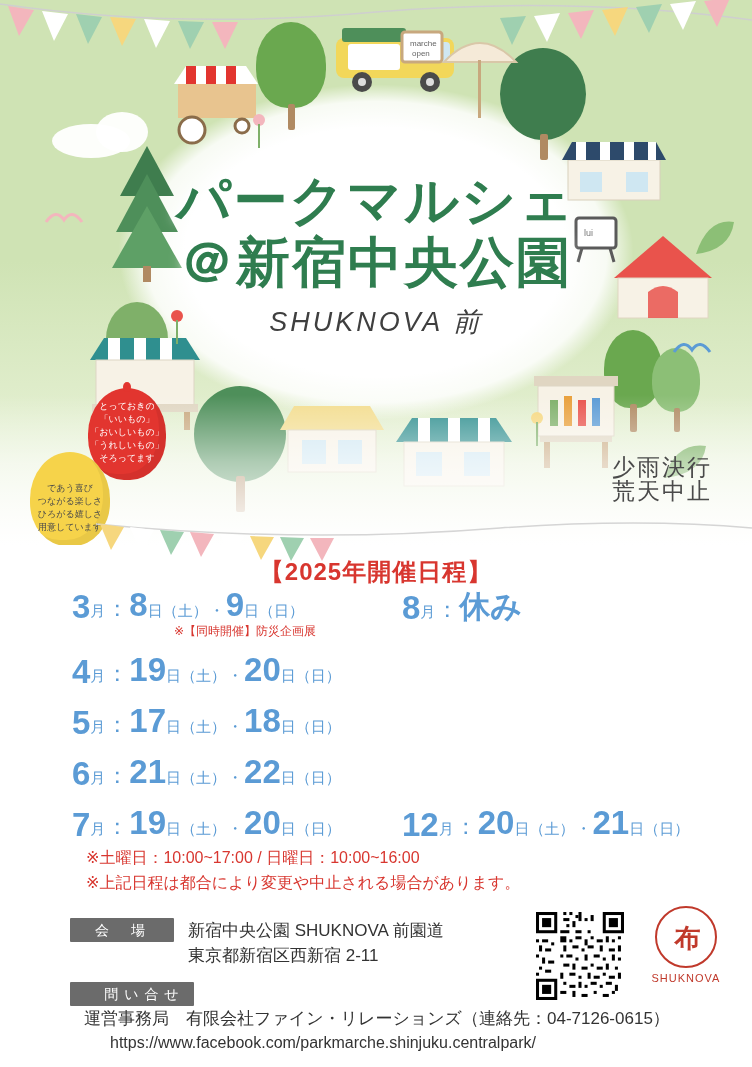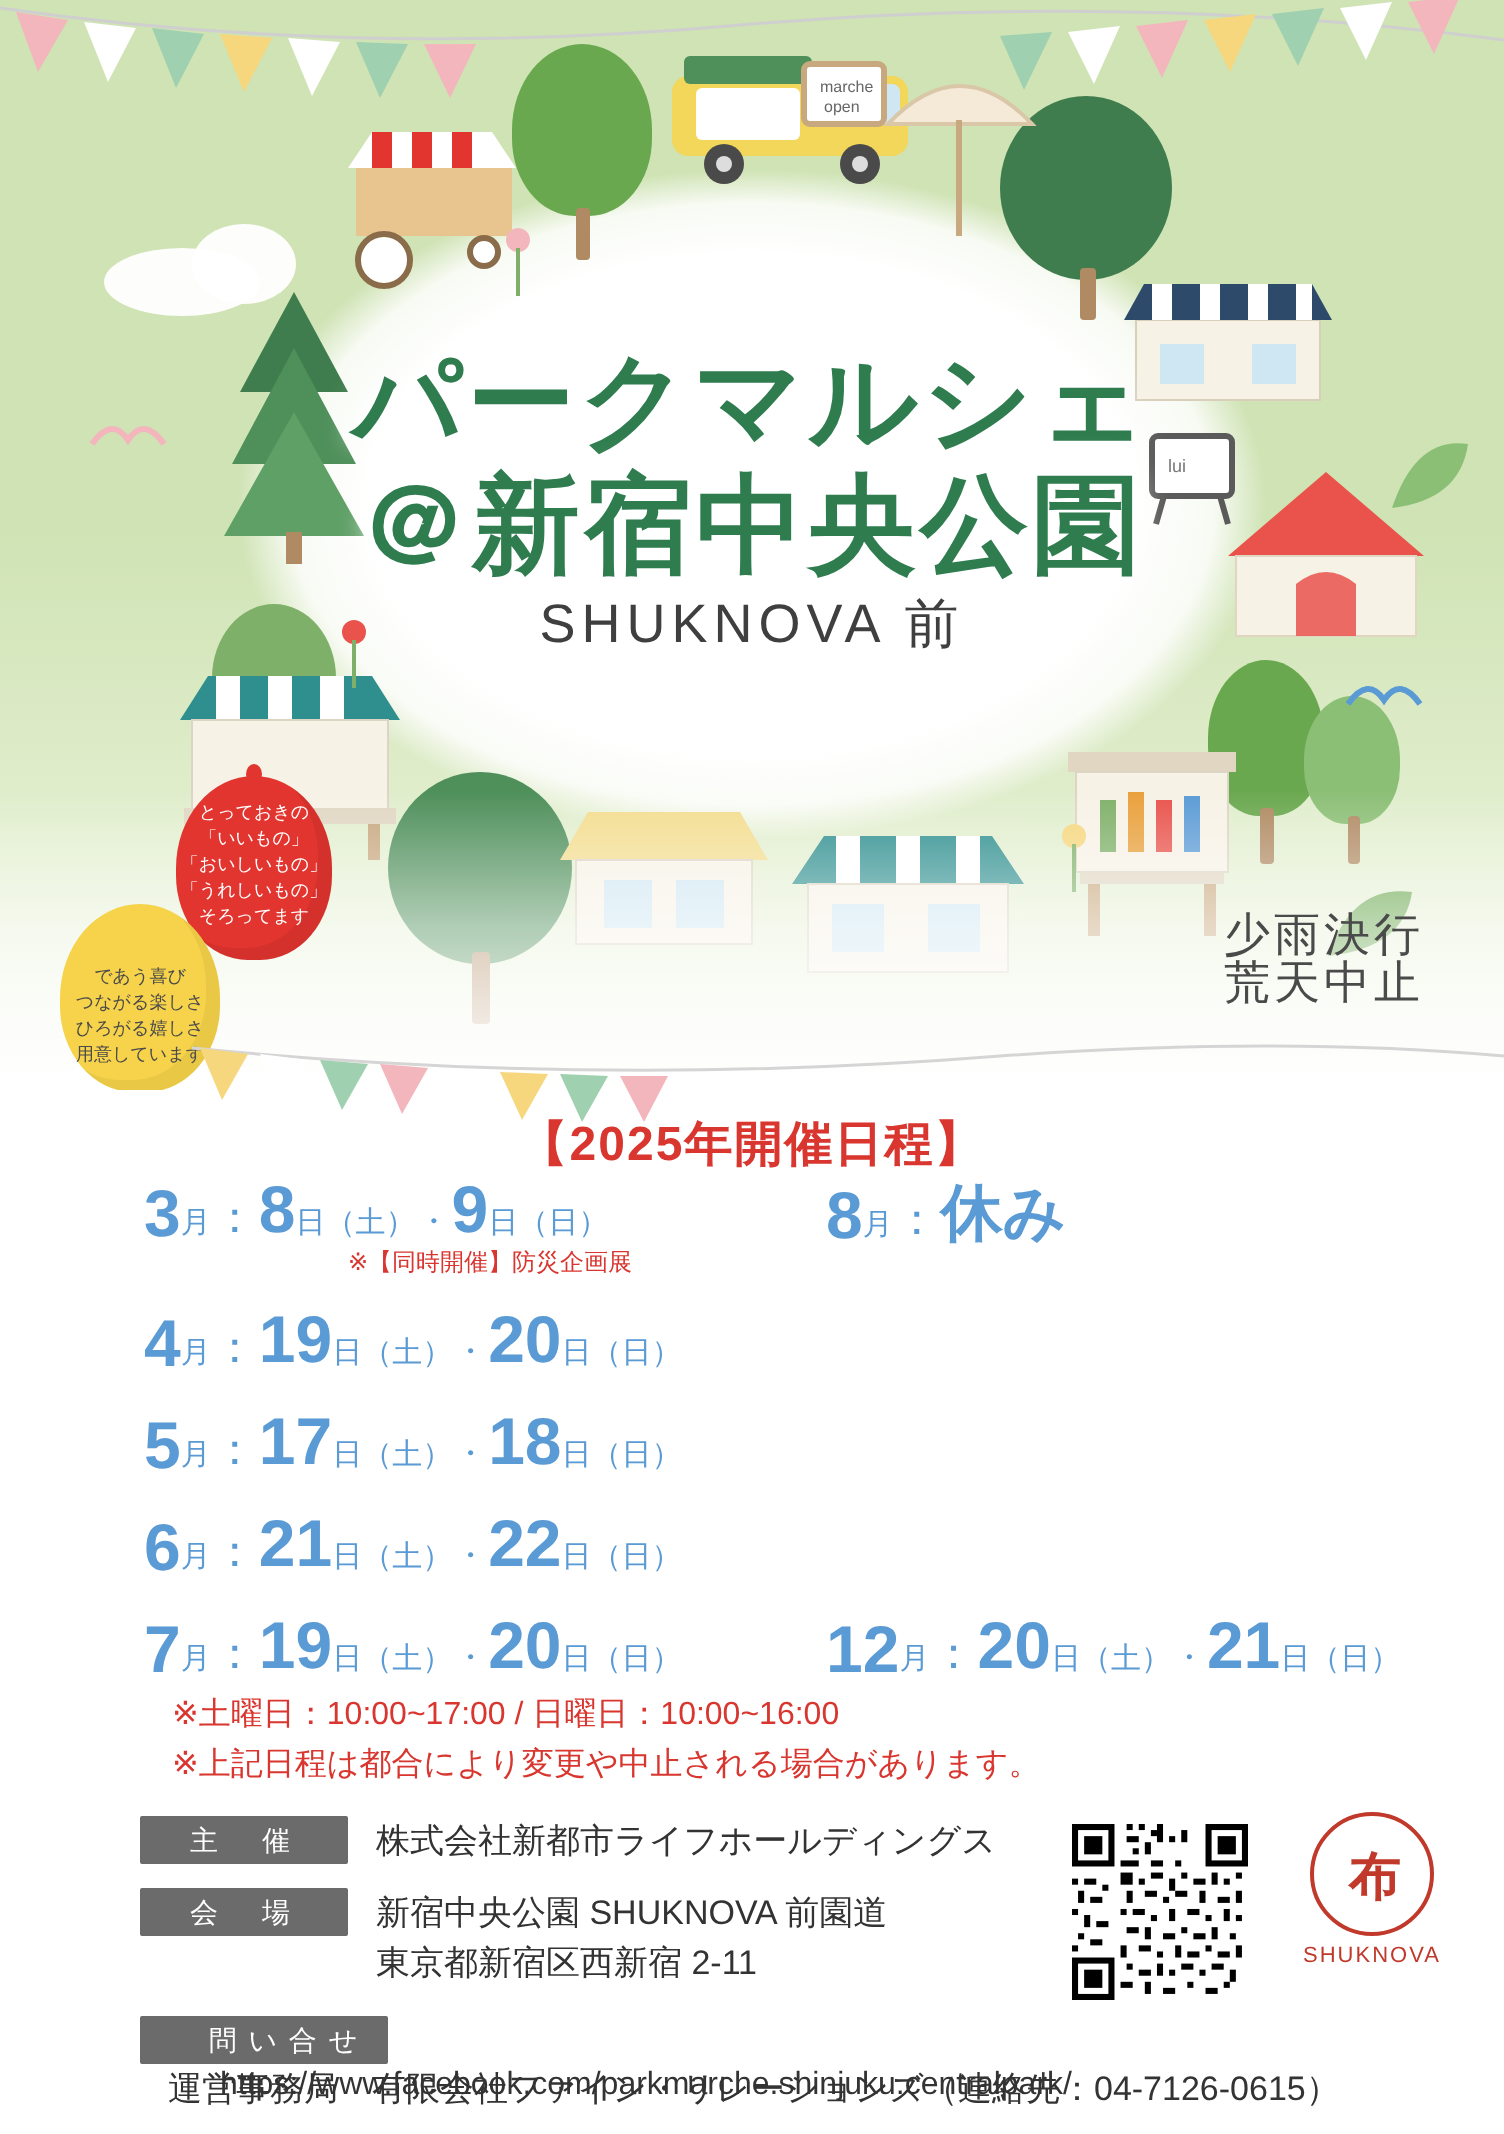--- a/index.html
+++ b/index.html
@@ -39,22 +39,23 @@
 
   
   .title-block{position:absolute;left:0;top:170px;width:752px;text-align:center;}
   .title-line{
     font-family:"DejaVu Sans","Liberation Sans",sans-serif;
     color:#2f7d4f;font-weight:bold;letter-spacing:2px;
     font-size:54px;line-height:62px;
     text-shadow:0 0 6px #fff,0 0 12px #fff,0 0 18px #fff;
   }
   .subtitle{
-    color:#3f3f3f;font-size:27px;letter-spacing:3px;
+    margin-top:10px;color:#3f3f3f;font-size:27px;letter-spacing:3px;
     text-shadow:0 0 6px #fff,0 0 12px #fff;
+    font-style:italic;
   }
 
   
   .red-balloon{
     position:absolute;left:88px;top:388px;width:78px;height:92px;
     background:#e2352f;border-radius:50% 50% 46% 46%;
     box-shadow:inset -7px -6px 0 rgba(0,0,0,.06);
   }
   .red-balloon .txt{
     position:absolute;left:0;top:12px;width:78px;text-align:center;
@@ -82,21 +83,21 @@
   .sched-head{
     position:absolute;left:0;top:556px;width:752px;text-align:center;
     color:#d8362f;font-size:24px;font-weight:bold;letter-spacing:1px;
   }
   .sched{
     position:absolute;left:0;top:586px;width:752px;
   }
   .row{position:relative;height:51px;}
   .col{position:absolute;top:0;white-space:nowrap;}
   .col.left{left:72px;}
-  .col.right{left:413px;}
+  .col.right{left:402px;}
   .m{color:#5b9bd5;font-size:33px;font-weight:bold;vertical-align:-2px;}
   .lbl{color:#5b9bd5;font-size:15px;}
   .colon{color:#5b9bd5;font-size:22px;padding:0 1px;}
   .d{color:#5b9bd5;font-size:33px;font-weight:bold;}
   .dow{color:#5b9bd5;font-size:15px;}
   .dot{color:#5b9bd5;font-size:16px;padding:0 1px;}
   .rest{color:#5b9bd5;font-size:31px;font-weight:bold;}
   .note-small{
     position:absolute;left:174px;top:37px;color:#d8362f;font-size:12px;white-space:nowrap;
   }
@@ -403,23 +404,20 @@
       </div>
     </div>
   </div>
 
   <div class="notes">
     <div>※土曜日：10:00~17:00 / 日曜日：10:00~16:00</div>
     <div>※上記日程は都合により変更や中止される場合があります。</div>
   </div>
 
   <div class="info">
-    <div class="info-row">
-      <span class="tag">主　催</span><span class="info-txt">株式会社新都市ライフホールディングス</span>
-    </div>
     <div class="info-row" style="margin-top:10px;">
       <span class="tag">会　場</span><span class="info-txt" style="white-space:pre-line">新宿中央公園 SHUKNOVA 前園道
 東京都新宿区西新宿 2-11</span>
     </div>
     <div class="info-row" style="margin-top:14px;">
       <span class="tag" style="letter-spacing:1px;padding-left:20px;">問 い 合 せ</span><span class="info-txt">運営事務局　有限会社ファイン・リレーションズ（連絡先：04-7126-0615）</span>
     </div>
   </div>
 
   <div class="url">https://www.facebook.com/parkmarche.shinjuku.centralpark/</div>

